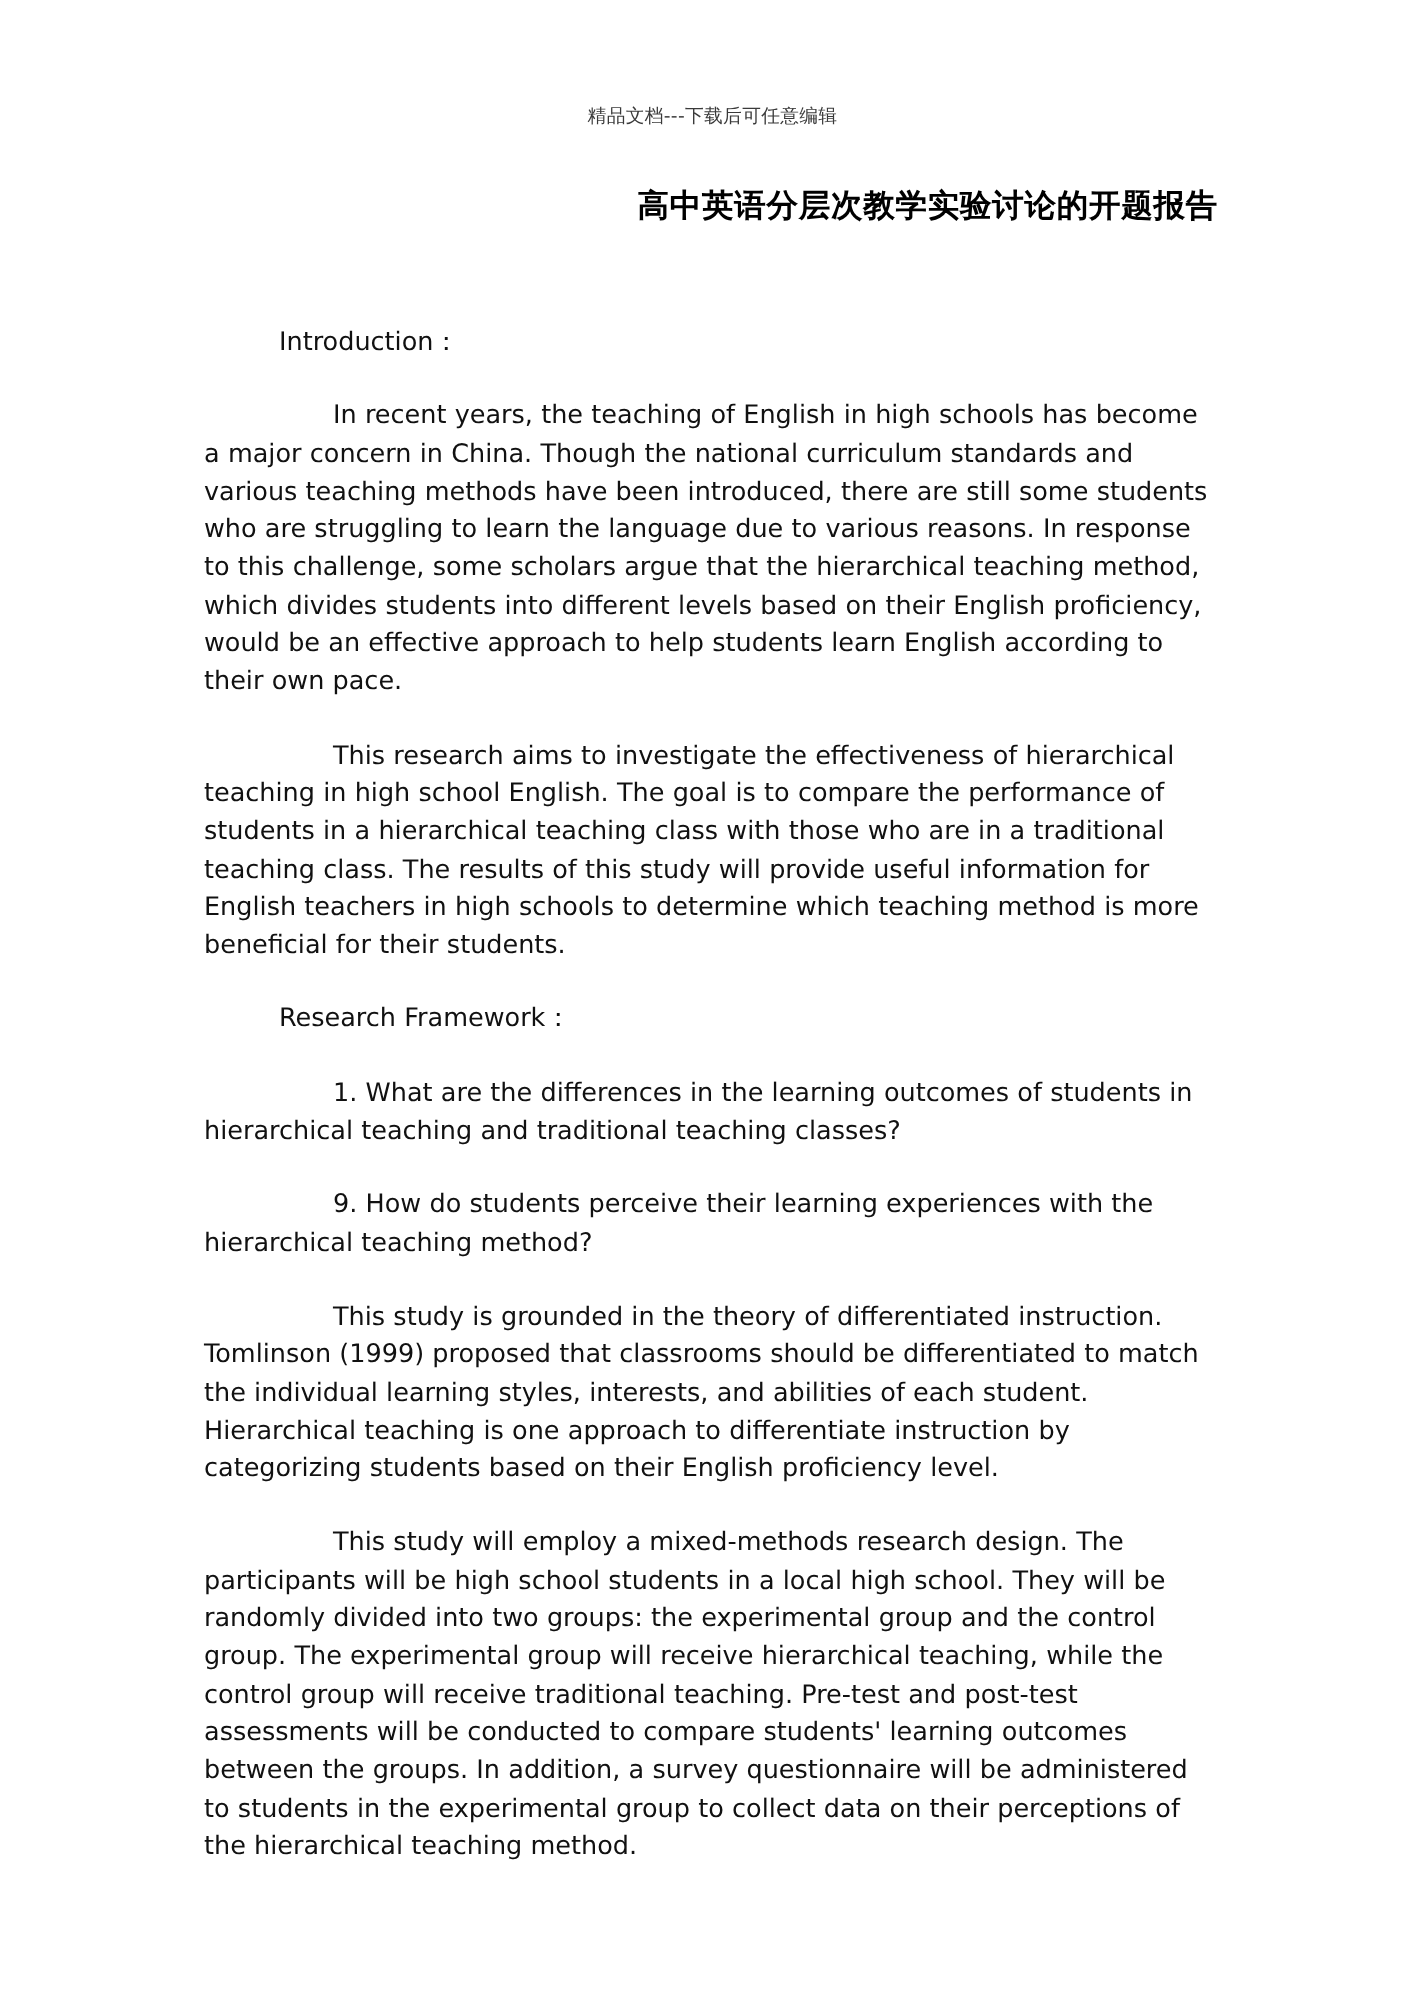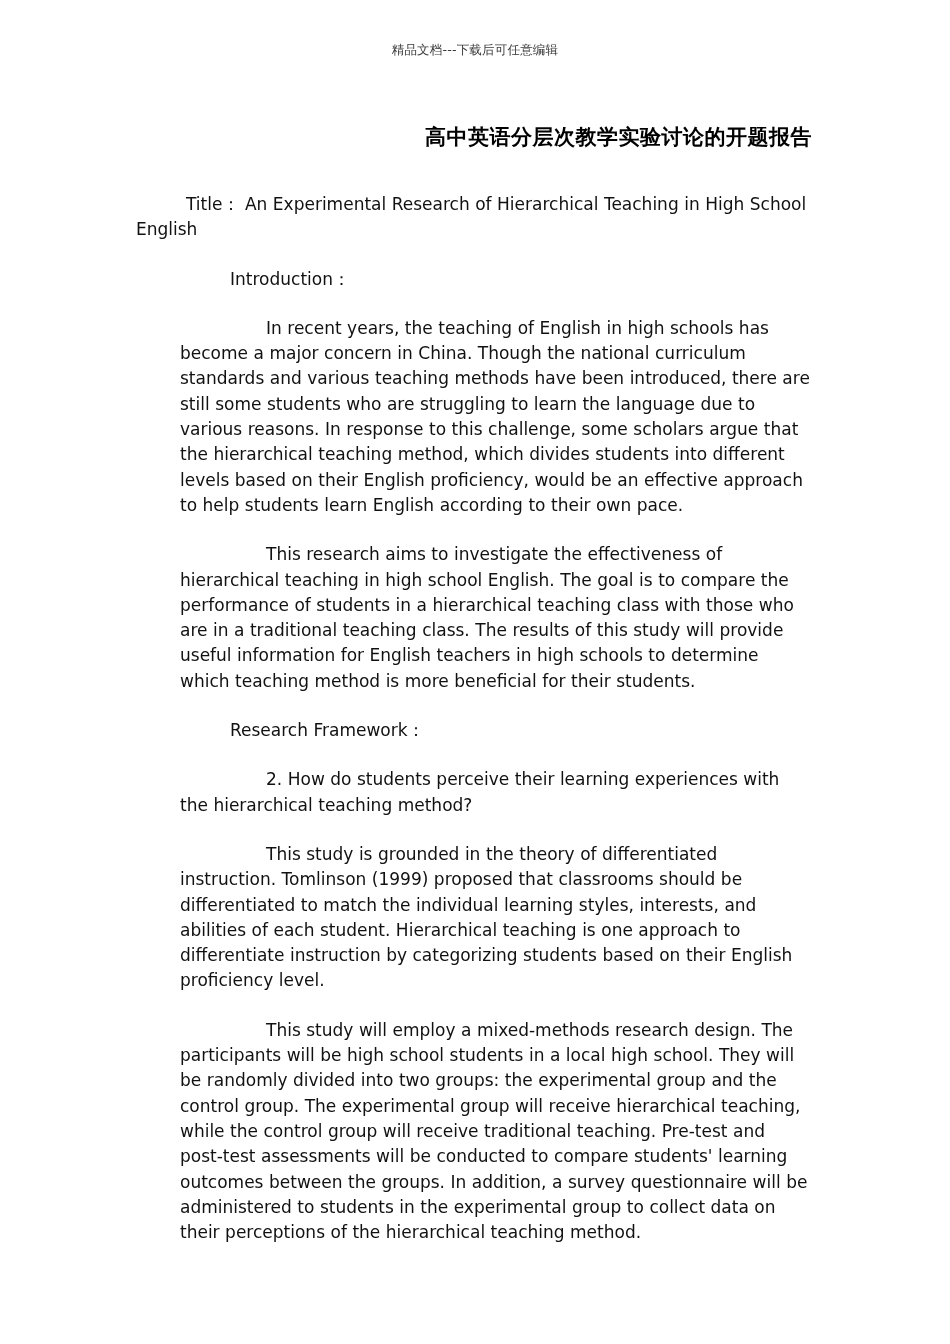--- a/index.html
+++ b/index.html
@@ -20,21 +20,21 @@
     position: relative;
     width: 950px;
     height: 1344px;
     background: #ffffff;
     box-sizing: border-box;
   }
 
   
   .doc-header {
     position: absolute;
-    top: 42px;
+    top: 69px;
     left: 0;
     width: 950px;
     text-align: center;
     font-size: 12.5px;
     line-height: 16px;
     color: #3a3a3a;
     letter-spacing: 0.2px;
     white-space: nowrap;
   }
 
@@ -74,48 +74,47 @@
   p.para.heading-line {
     text-indent: 50px;
   }
 
   p.para.body-line {
     text-indent: 86px;
   }
 
   p.para.gap {
     margin-top: 24px;
-    margin-left: 44px;
   }
 </style>
 </head>
 <body>
 
 <div class="page">
 
   <div class="doc-header">精品文档---下载后可任意编辑</div>
 
   <div class="doc-body">
 
     <h1 class="doc-title">高中英语分层次教学实验讨论的开题报告</h1>
 
     <div class="spacer-after-title"></div>
 
-    <p class="para heading-line">Title：  An Experimental Research of Hierarchical Teaching in High School English</p>
 
     <p class="para heading-line gap">Introduction：</p>
 
     <p class="para body-line gap">In recent years, the teaching of English in high schools has become a major concern in China. Though the national curriculum standards and various teaching methods have been introduced, there are still some students who are struggling to learn the language due to various reasons. In response to this challenge, some scholars argue that the hierarchical teaching method, which divides students into different levels based on their English proficiency, would be an effective approach to help students learn English according to their own pace.</p>
 
     <p class="para body-line gap">This research aims to investigate the effectiveness of hierarchical teaching in high school English. The goal is to compare the performance of students in a hierarchical teaching class with those who are in a traditional teaching class. The results of this study will provide useful information for English teachers in high schools to determine which teaching method is more beneficial for their students.</p>
 
     <p class="para heading-line gap">Research Framework：</p>
 
+    <p class="para body-line gap">1. What are the differences in the learning outcomes of students in hierarchical teaching and traditional teaching classes?</p>
 
-    <p class="para body-line gap">2. How do students perceive their learning experiences with the hierarchical teaching method?</p>
+    <p class="para body-line gap">9. How do students perceive their learning experiences with the hierarchical teaching method?</p>
 
 
     <p class="para body-line gap">This study is grounded in the theory of differentiated instruction. Tomlinson (1999) proposed that classrooms should be differentiated to match the individual learning styles, interests, and abilities of each student. Hierarchical teaching is one approach to differentiate instruction by categorizing students based on their English proficiency level.</p>
 
 
     <p class="para body-line gap">This study will employ a mixed-methods research design. The participants will be high school students in a local high school. They will be randomly divided into two groups: the experimental group and the control group. The experimental group will receive hierarchical teaching, while the control group will receive traditional teaching. Pre-test and post-test assessments will be conducted to compare students' learning outcomes between the groups. In addition, a survey questionnaire will be administered to students in the experimental group to collect data on their perceptions of the hierarchical teaching method.</p>
 
   </div>
 </div>
 

